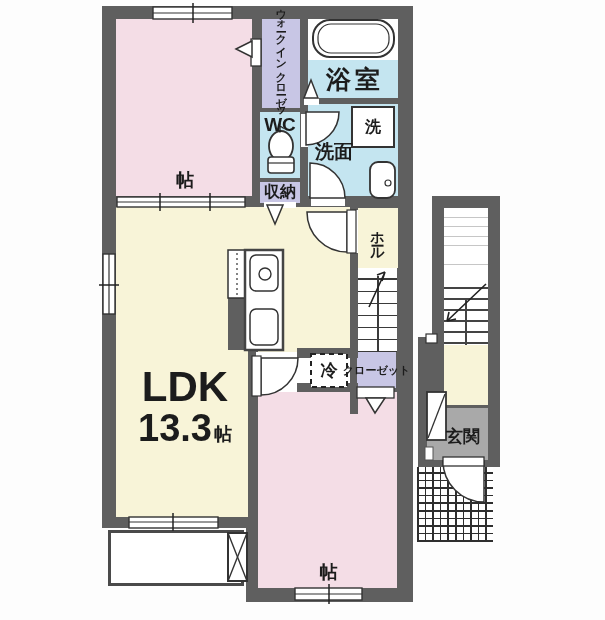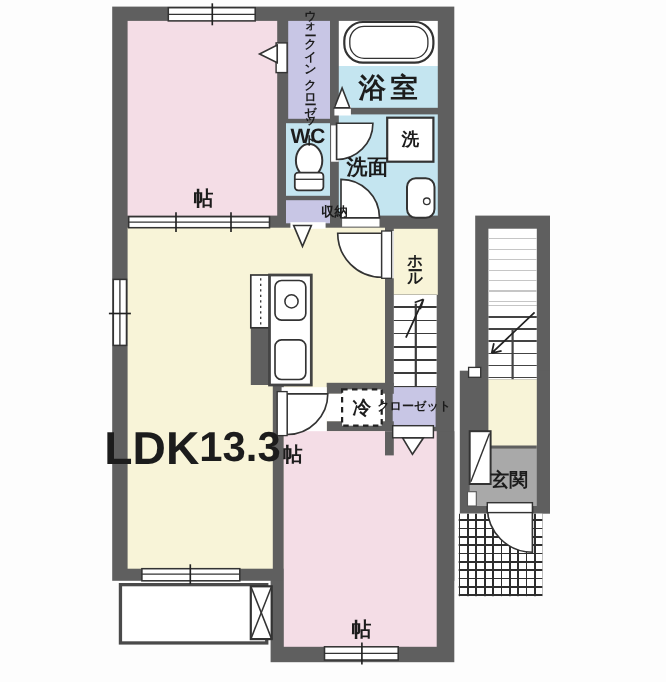--- a/index.html
+++ b/index.html
@@ -184,25 +184,25 @@
   </div>
 
   <div class="lbl" style="left:308px;top:60px;width:90px;height:38px;font-size:25px;letter-spacing:4px;padding-left:4px;box-sizing:border-box;">浴室</div>
 
   <div class="lbl" style="left:260px;top:112px;width:40px;height:26px;font-size:19px;">WC</div>
 
   <div class="lbl" style="left:352px;top:107px;width:42px;height:40px;font-size:16px;">洗</div>
 
   <div class="lbl" style="left:306px;top:141px;width:56px;height:22px;font-size:19px;">洗面</div>
 
-  <div class="lbl" style="left:260px;top:182px;width:40px;height:21px;font-size:12px;padding-left:24px;">収納</div>
+  <div class="lbl" style="left:260px;top:182px;width:40px;height:21px;font-size:16px;">収納</div>
 
   <div class="lbl vtext" style="left:358px;top:208px;width:40px;height:60px;font-size:14px;">ホール</div>
 
-  <div class="lbl" style="left:105px;top:358px;width:160px;height:100px;flex-direction:row;">
+  <div class="lbl" style="left:105px;top:358px;width:160px;height:100px;flex-direction:column;">
     <span style="font-size:42px;line-height:1.0;">LDK</span>
     <span style="display:flex;align-items:flex-end;">
       <span style="font-size:38px;line-height:1.1;">13.3</span>
       <span class="unit">帖</span>
     </span>
   </div>
 
   <div class="lbl fridge-lbl" style="left:311px;top:354px;width:36px;height:33px;">冷</div>
 
   <div class="lbl" style="left:357px;top:352px;width:39px;height:36px;flex-direction:row;font-size:11px;line-height:1.3;">

